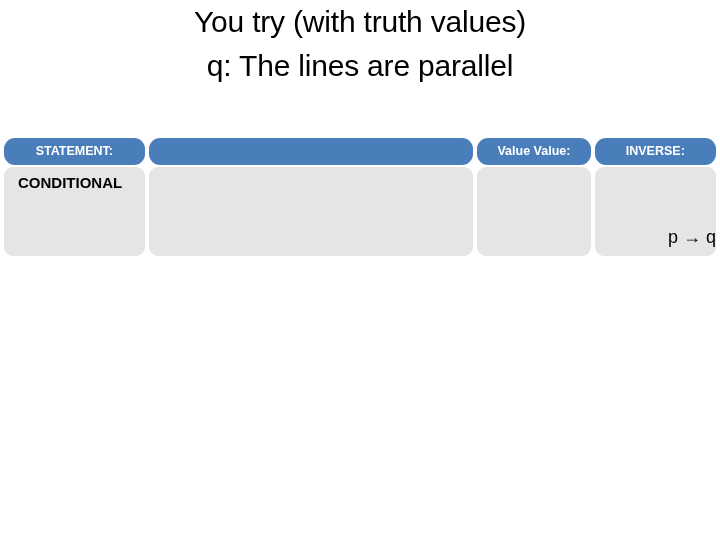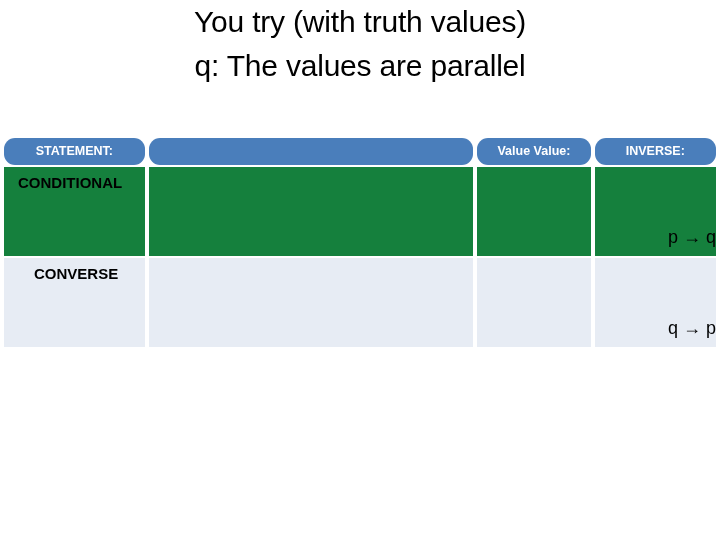--- a/index.html
+++ b/index.html
@@ -61,21 +61,21 @@
     font-weight: bold;
     text-align: center;
     vertical-align: middle;
     line-height: 27px;
     overflow: hidden;
     border-radius: 11px;
   }
   .hdr-cell.empty { }
 
   
-  .band-dark td { background: #15803d; }
+  .band-dark td { background: #e5e5e5; border-radius: 9px; }
   .band-light td { background: #e7ecf4; }
 
   .body-cell {
     height: 89px;
     position: relative;
   }
   .label-cell {
     padding-left: 14px !important;
     padding-top: 7px !important;
     font-weight: bold;
@@ -95,21 +95,21 @@
     white-space: nowrap;
   }
 
   
 </style>
 </head>
 <body>
 
 <div id="title-block">
   <div class="title-line" id="title-line-1">You try (with truth values)</div>
-  <div class="title-line">q: The values are parallel</div>
+  <div class="title-line">q: The lines are parallel</div>
 </div>
 
 <table id="truth-table">
   <colgroup>
     <col style="width:139px">
     <col style="width:321px">
     <col style="width:112px">
     <col style="width:120px">
   </colgroup>
   <thead>
@@ -120,20 +120,14 @@
       <th class="hdr-cell">INVERSE:</th>
     </tr>
   </thead>
   <tbody>
     <tr class="band-dark">
       <td class="body-cell label-cell">CONDITIONAL</td>
       <td class="body-cell"></td>
       <td class="body-cell"></td>
       <td class="body-cell symbol-cell">p → q</td>
     </tr>
-    <tr class="band-light">
-      <td class="body-cell label-cell indent">CONVERSE</td>
-      <td class="body-cell"></td>
-      <td class="body-cell"></td>
-      <td class="body-cell symbol-cell">q → p</td>
-    </tr>
   </tbody>
 </table>
 
 </body></html>

